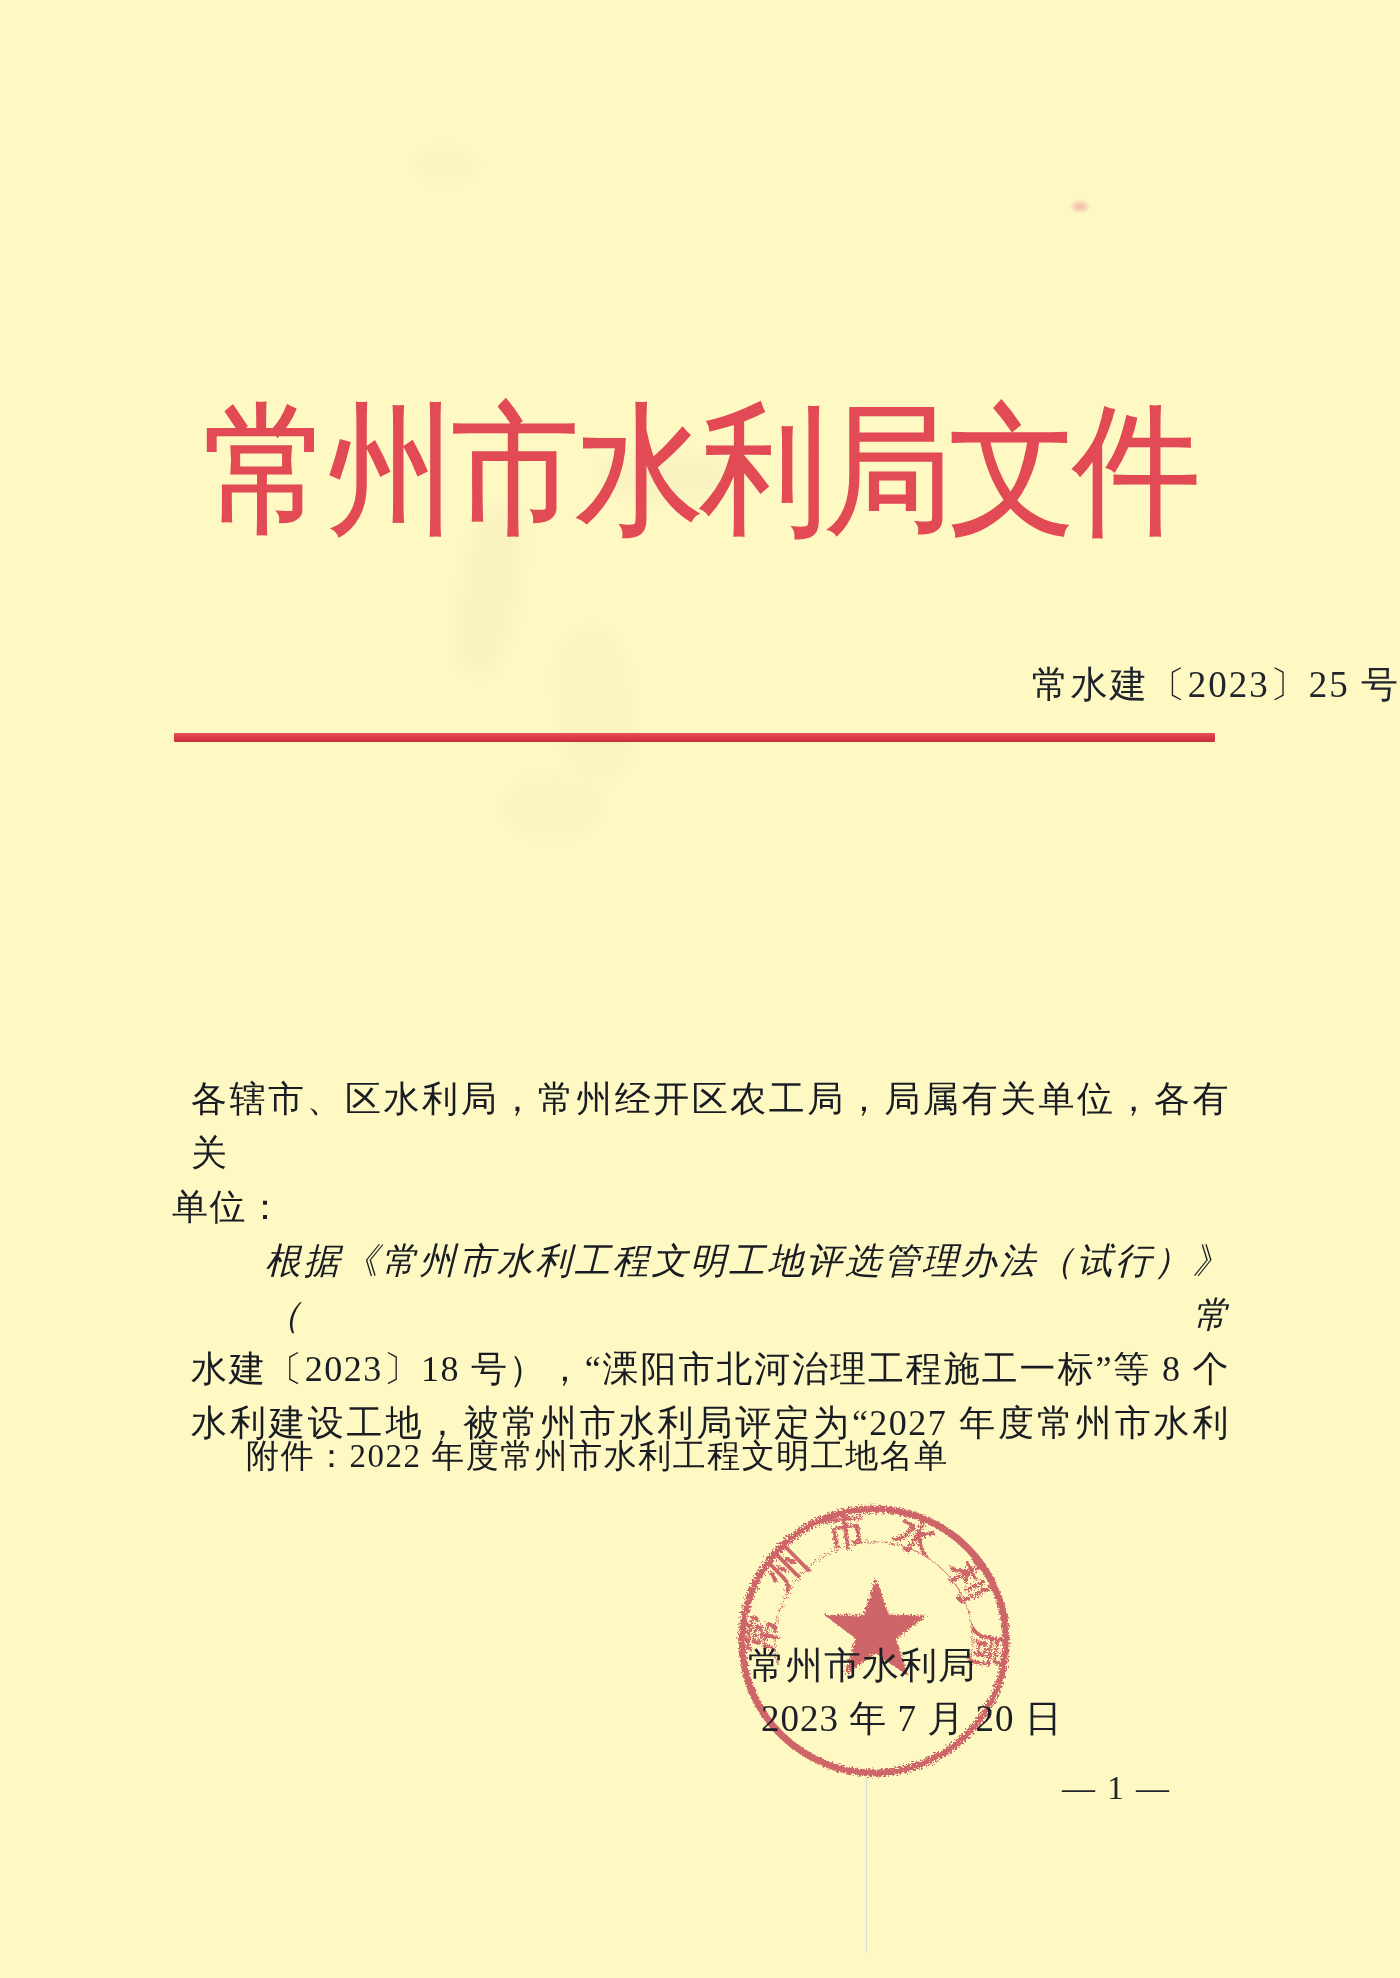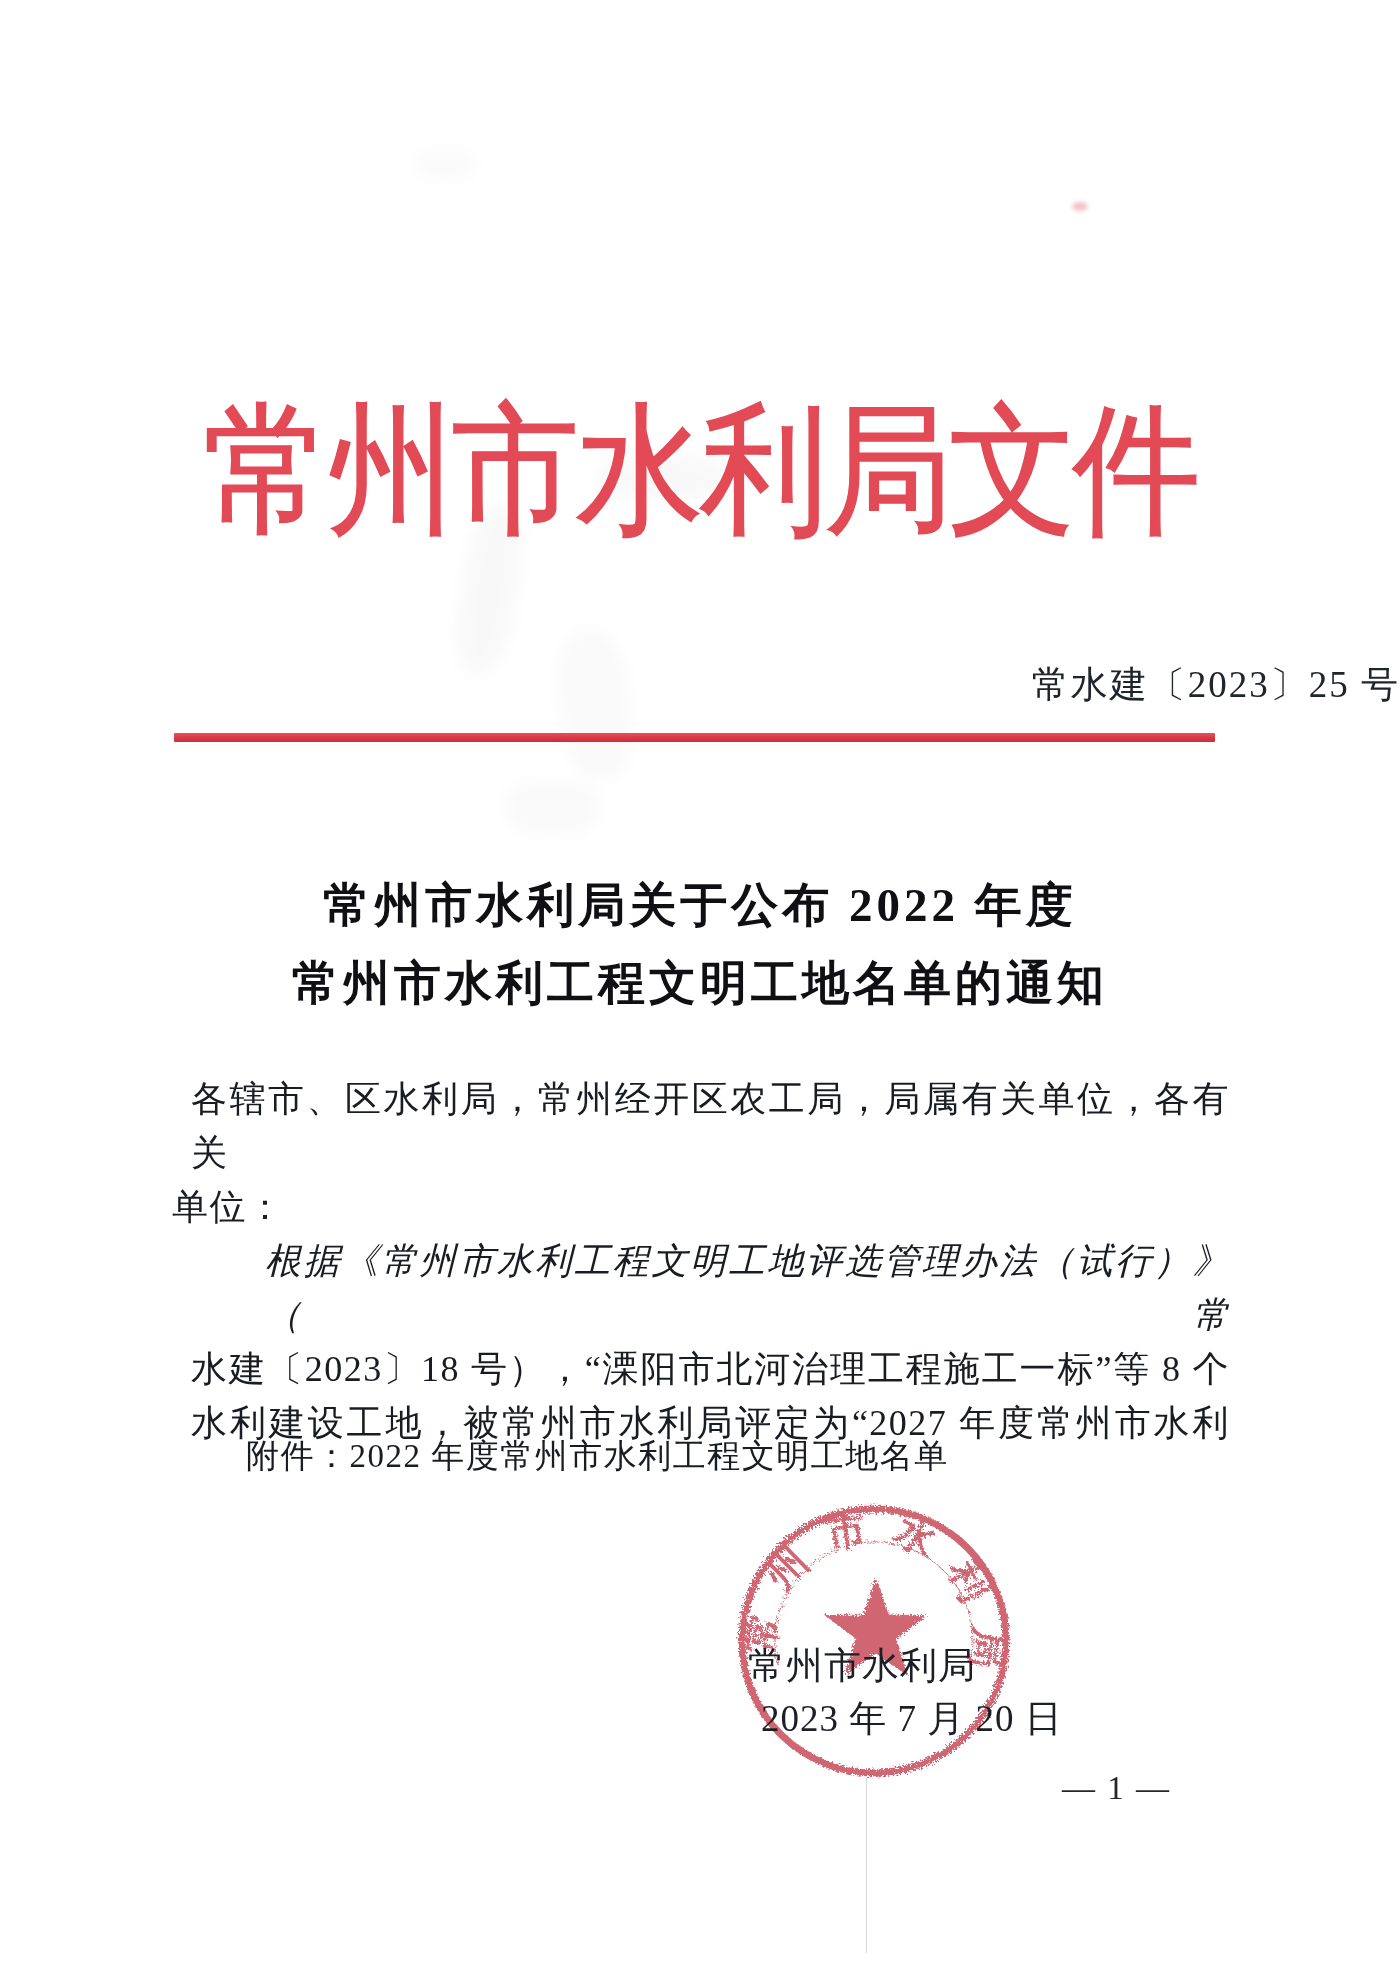--- a/index.html
+++ b/index.html
@@ -1,18 +1,18 @@
 <!DOCTYPE html>
 <html><head>
 <meta charset="utf-8">
 <style>
   html,body{margin:0;padding:0;background:#e9e9e9;}
   #page{
     position:relative;width:1400px;height:1978px;margin:0 auto;
-    background:#ffffff;overflow:hidden;
+    background:#fef9c3;overflow:hidden;
     font-family:"Liberation Serif","DejaVu Serif",serif;
     color:#1d1d1d;
   }
   
   .banner{
     position:absolute;top:396px;left:0;width:100%;height:150px;
     text-align:center;white-space:nowrap;
   }
   .banner-inner{
     display:inline-block;font-size:142px;line-height:150px;font-weight:400;
@@ -92,24 +92,20 @@
   <div class="speck"></div>
 
   <div class="banner">
     <span class="banner-inner" style="color: rgb(226, 74, 85);">常州市水利局文件</span>
   </div>
 
   <div class="doc-number">常水建〔2023〕25 号</div>
 
   <div class="red-rule" style="background: linear-gradient(rgb(230, 81, 91), rgb(218, 58, 70), rgb(200, 48, 61));"></div>
 
-  <div class="title">
-    <div>常州市水利局关于公布 2022 年度</div>
-    <div>常州市水利工程文明工地名单的通知</div>
-  </div>
 
   <div class="body-block" id="body-lines">
       <div class="body-line justify">各辖市、区水利局，常州经开区农工局，局属有关单位，各有关</div>
       <div class="body-line">单位：</div>
       <div class="body-line justify indent">根据《常州市水利工程文明工地评选管理办法（试行）》（常</div>
       <div class="body-line justify">水建〔2023〕18 号），“溧阳市北河治理工程施工一标”等 8 个</div>
       <div class="body-line justify">水利建设工地，被常州市水利局评定为“2027 年度常州市水利</div>
     </div>
 
   <div class="attachment">附件：2022 年度常州市水利工程文明工地名单</div>

